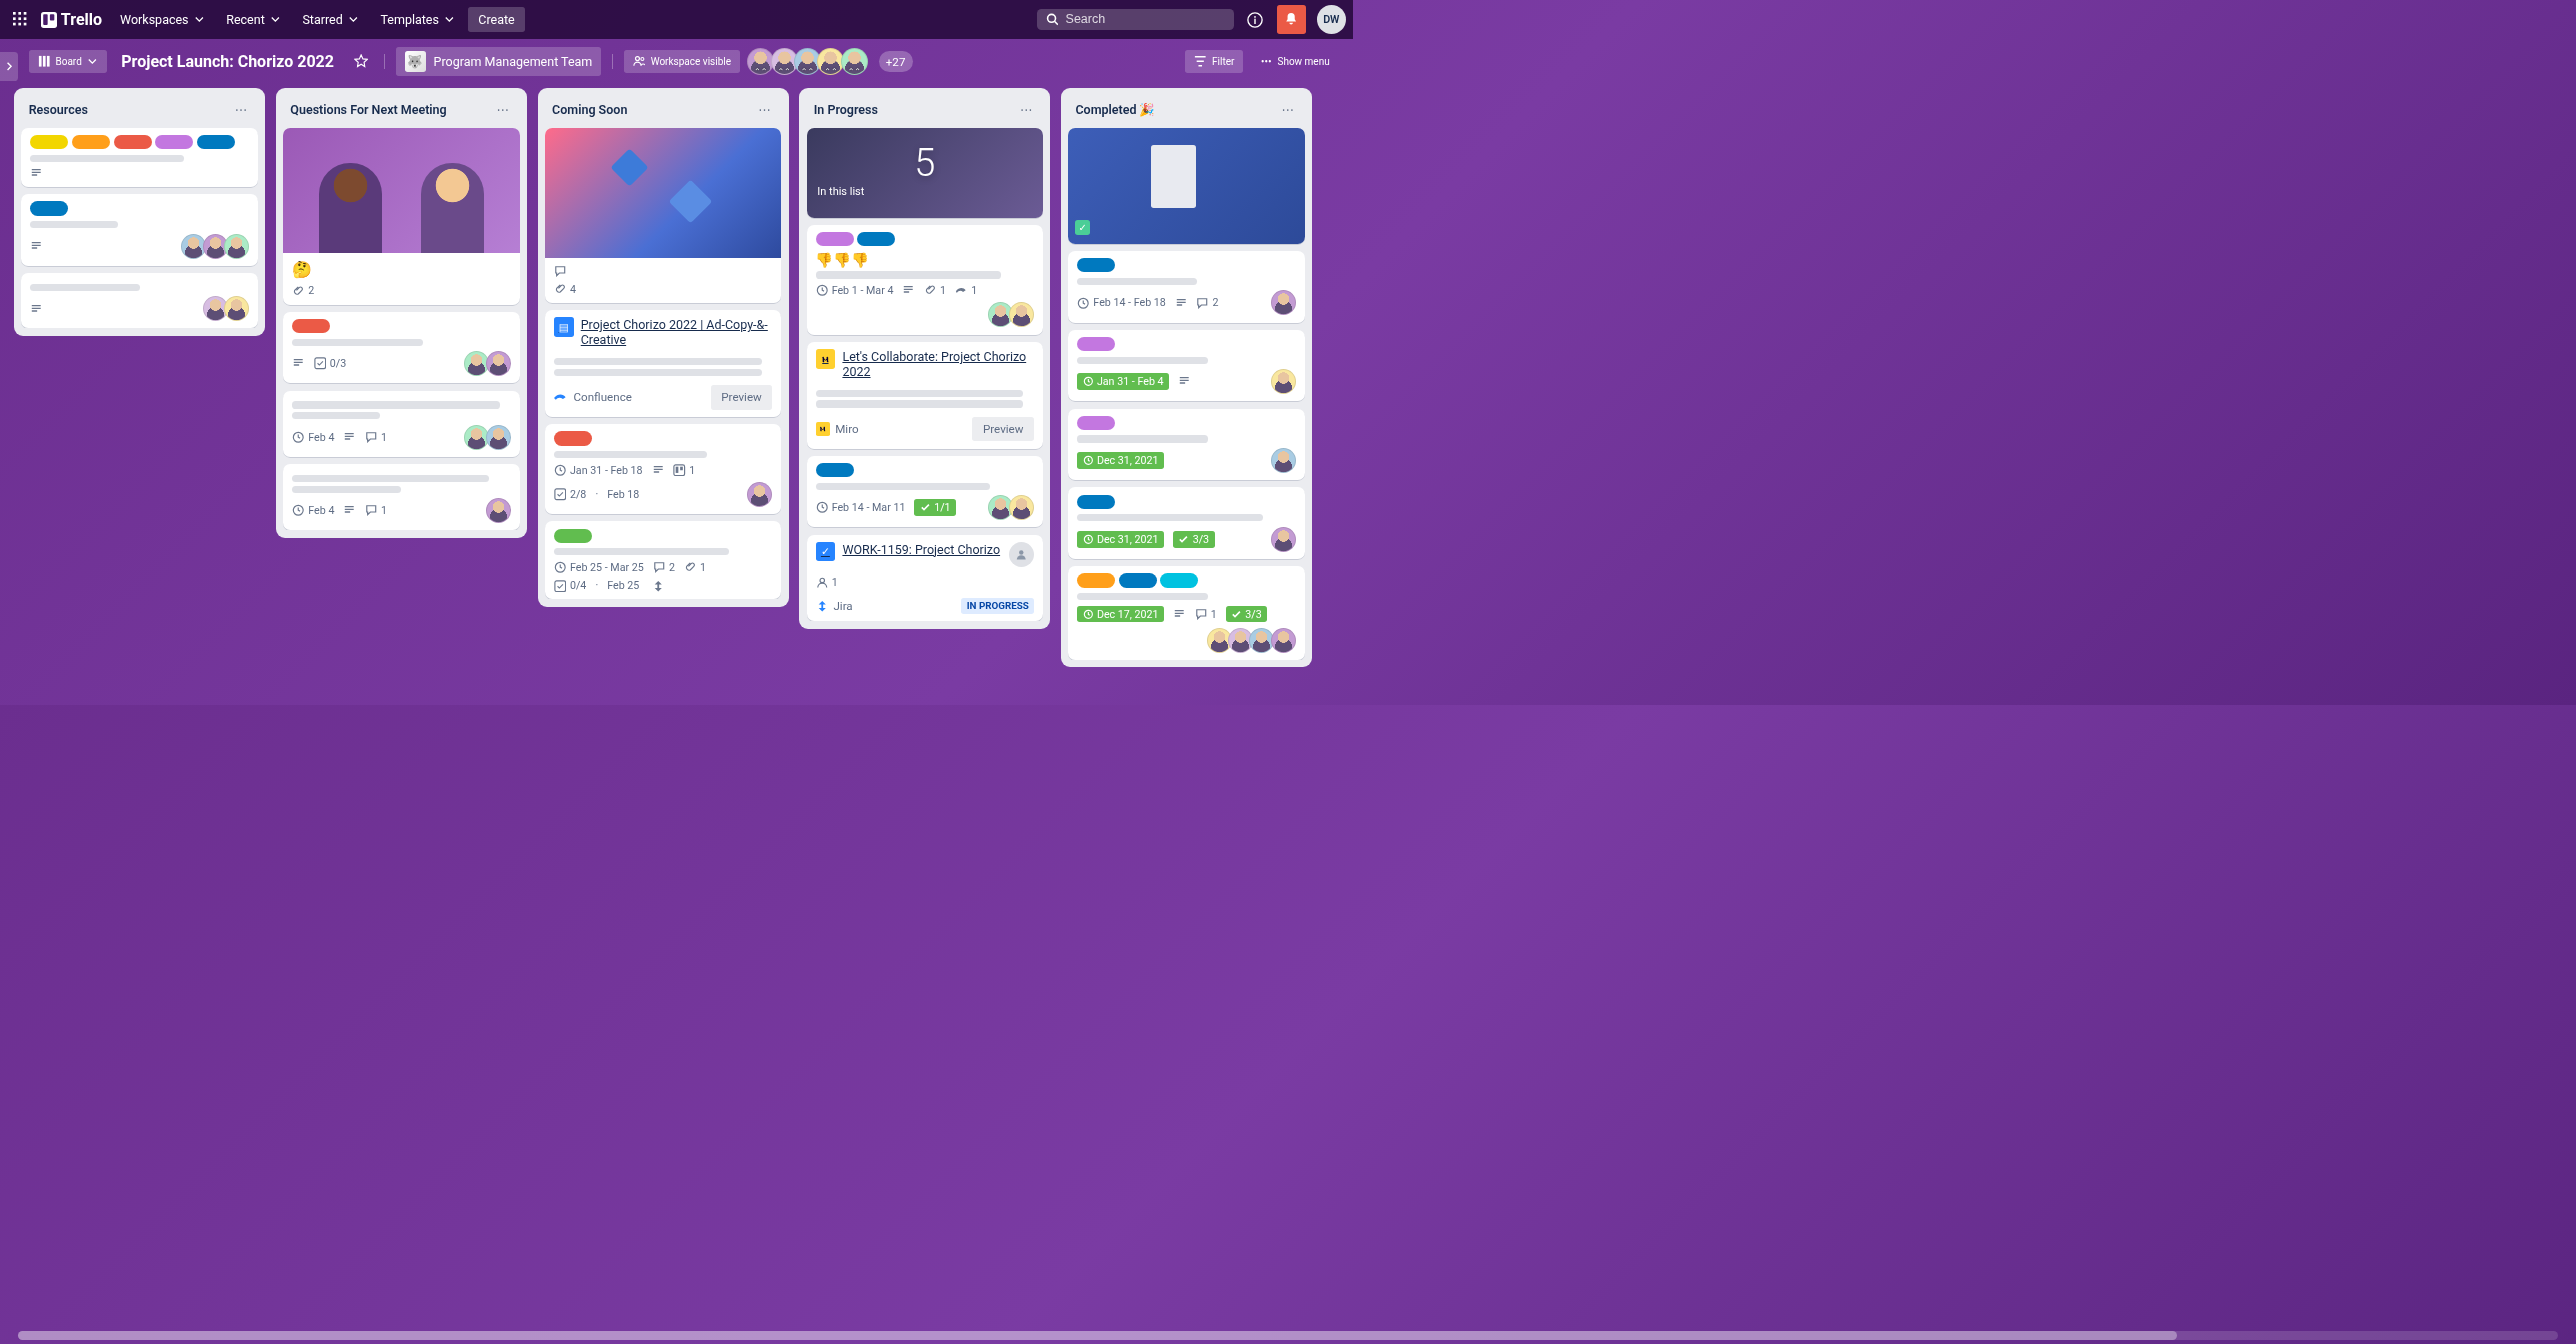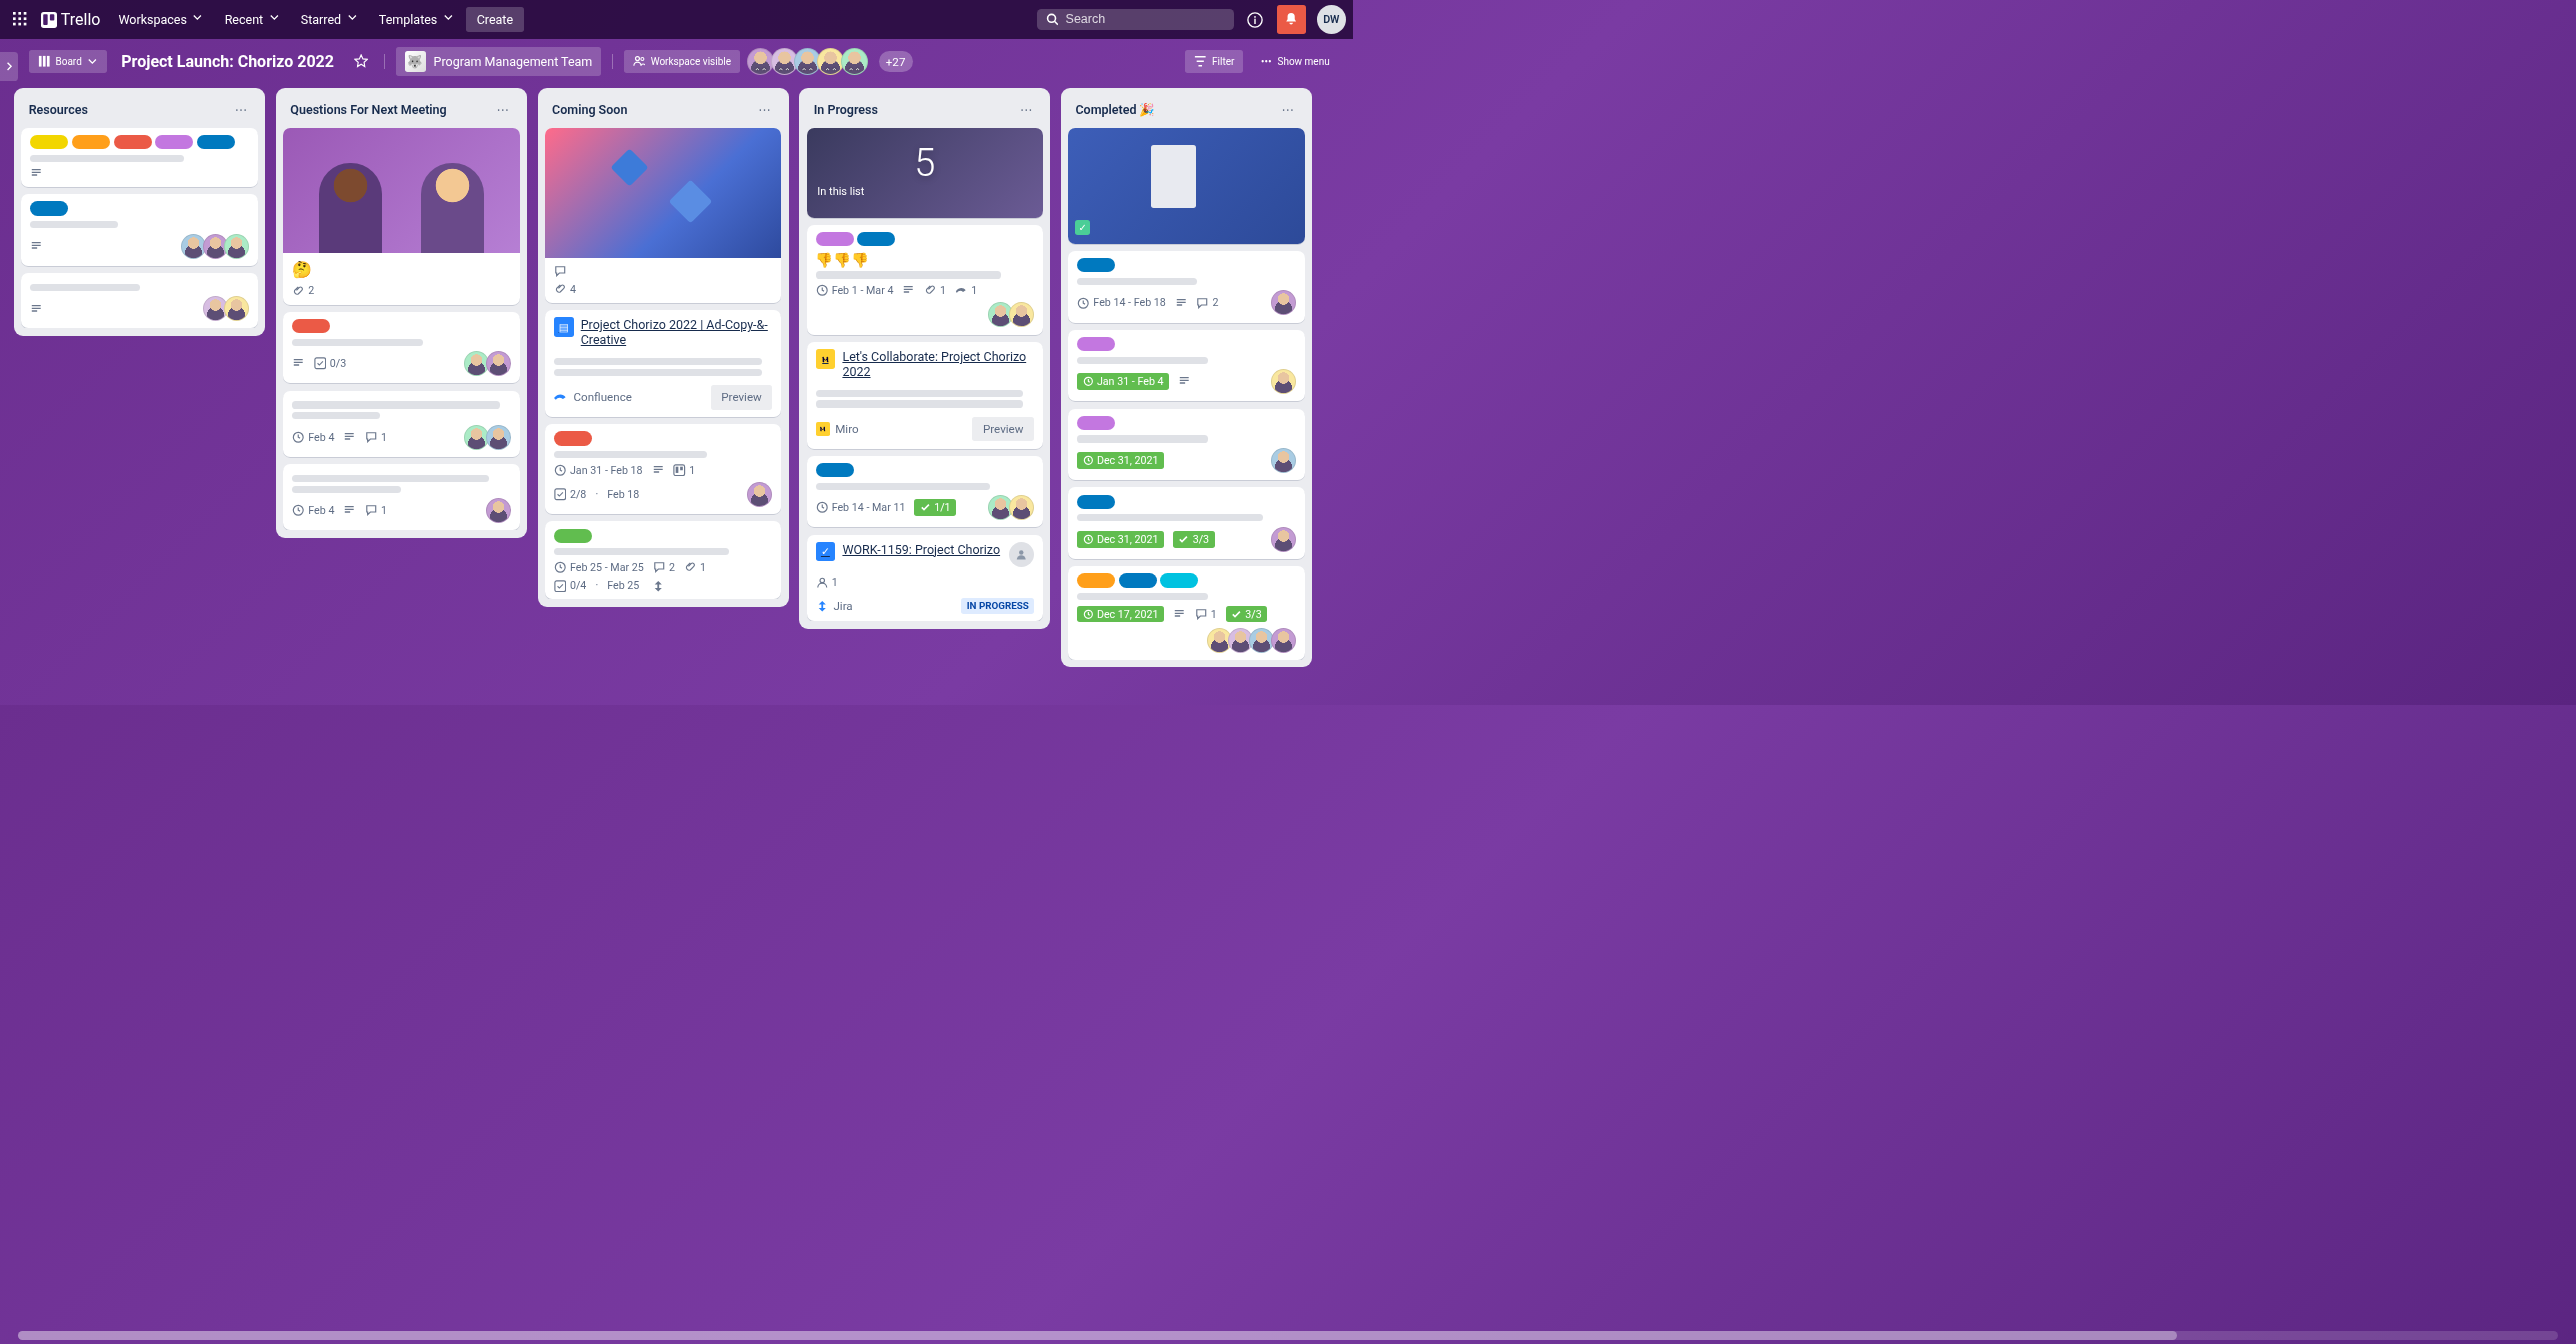--- a/index.html
+++ b/index.html
@@ -4,22 +4,22 @@
 <style>
 * { box-sizing: border-box; margin: 0; padding: 0; }
 body {
   font-family: -apple-system,BlinkMacSystemFont,"Segoe UI",Roboto,sans-serif;
   background: linear-gradient(135deg,#6b2e8f 0%,#7a3ba3 50%,#5a2480 100%);
   width: 1353px; height: 705px; overflow: hidden; font-size: 12.5px; color: #172b4d;
 }
 
 .topnav { height: 39px; background: rgba(35,8,56,0.85); display:flex; align-items:center; padding:0 7.2px; color:#fff; gap:3.6px; }
 .apps-btn,.logo { display:flex;align-items:center;padding:5.4px;border-radius:2.7px;cursor:pointer; }
-.logo-text{font-weight:400;font-size:16px;margin-left:3.6px;}
-.nav-btn{display:flex;gap:5.4px;padding:5.4px 9px;border-radius:2.7px;cursor:pointer;font-size:12.5px;}
+.logo-text{font-weight:700;font-size:16px;margin-left:3.6px;}
+.nav-btn{display:flex;align-items:center;gap:5.4px;padding:5.4px 9px;border-radius:2.7px;cursor:pointer;font-size:12.5px;}
 .create-btn{background:rgba(255,255,255,0.2);padding:5.4px 10.7px;border-radius:2.7px;cursor:pointer;}
 .spacer{flex:1;}
 .search-box{display:flex;align-items:center;background:rgba(255,255,255,0.2);border-radius:4.5px;padding:3.6px 9px;width:197px;gap:7.2px;}
 .search-box input{background:none;border:none;outline:none;color:#fff;font-size:12.5px;width:100%;}
 .search-box input::placeholder{color:rgba(255,255,255,0.8);}
 .icon-btn{width:29px;height:29px;display:flex;align-items:center;justify-content:center;border-radius:2.7px;cursor:pointer;margin-left:3.6px;}
 .bell{background:#eb5a46;border-radius:2.7px;}
 .user-avatar{width:29px;height:29px;border-radius:50%;background:#dfe1e6;color:#172b4d;display:flex;align-items:center;justify-content:center;font-size:10.7px;font-weight:600;margin-left:7.2px;cursor:pointer;}
 
 .board-header{height:45px;display:flex;align-items:center;padding:0 14.3px;gap:7.2px;color:#fff;}

